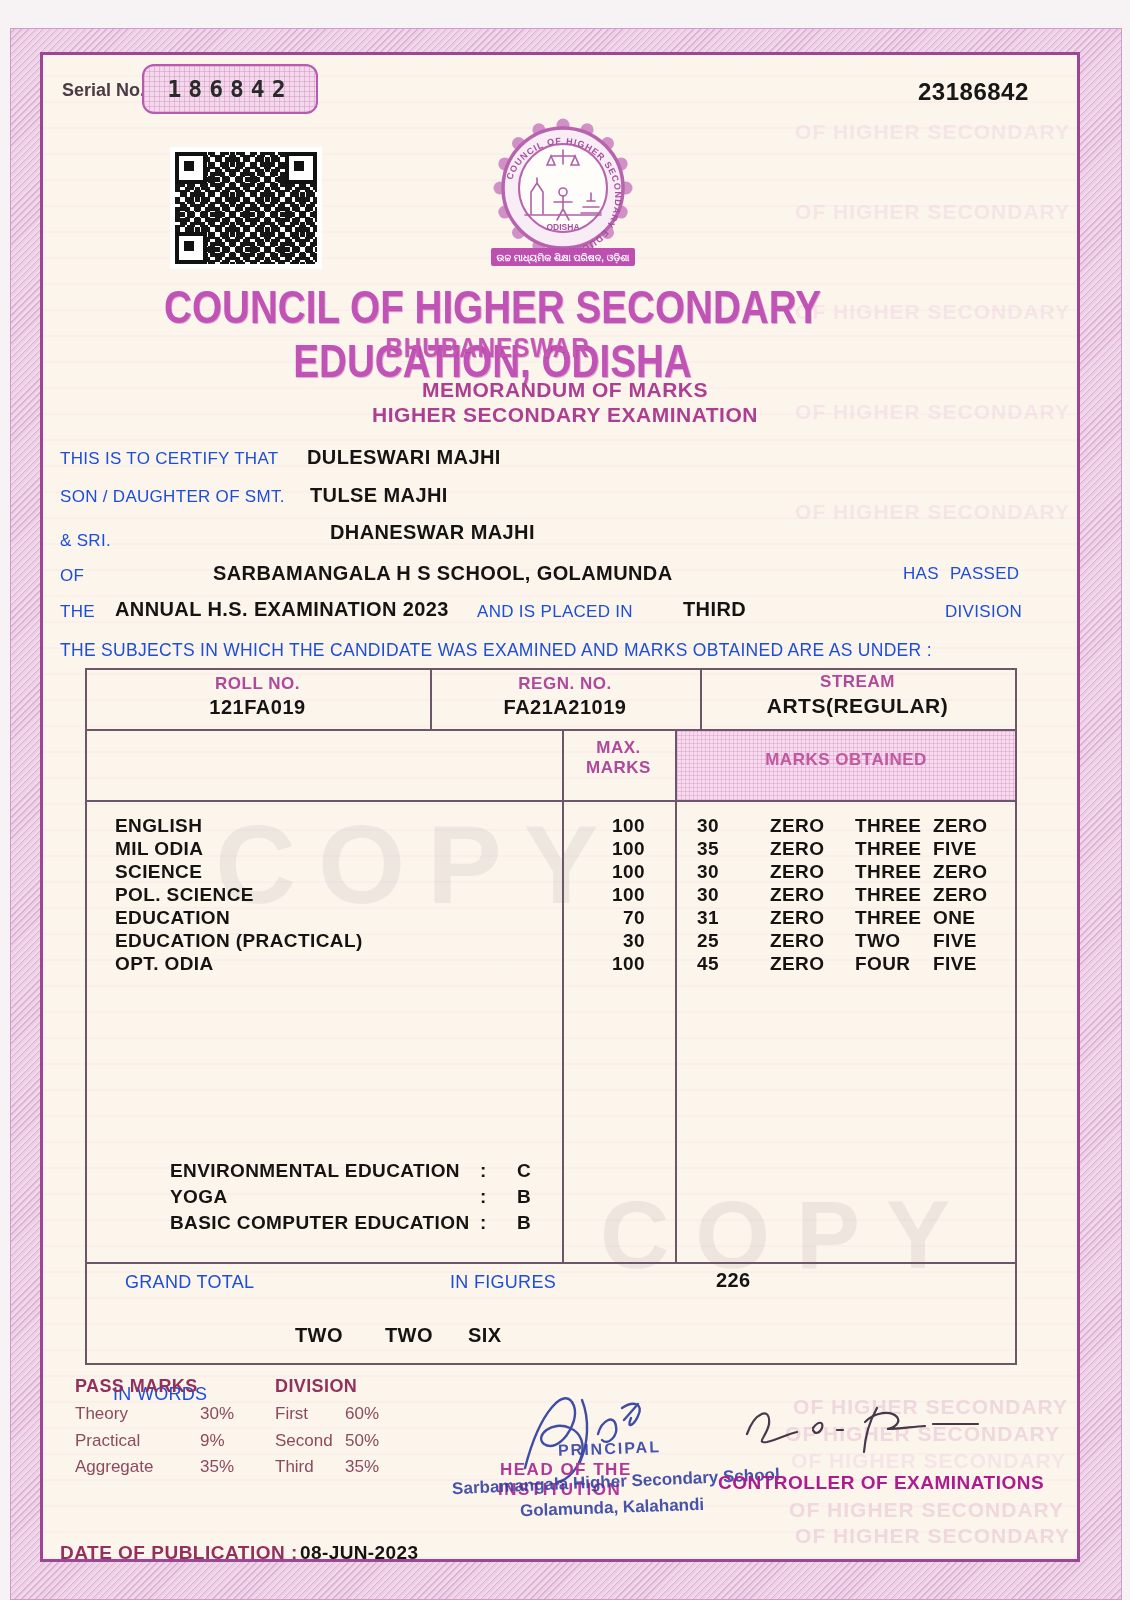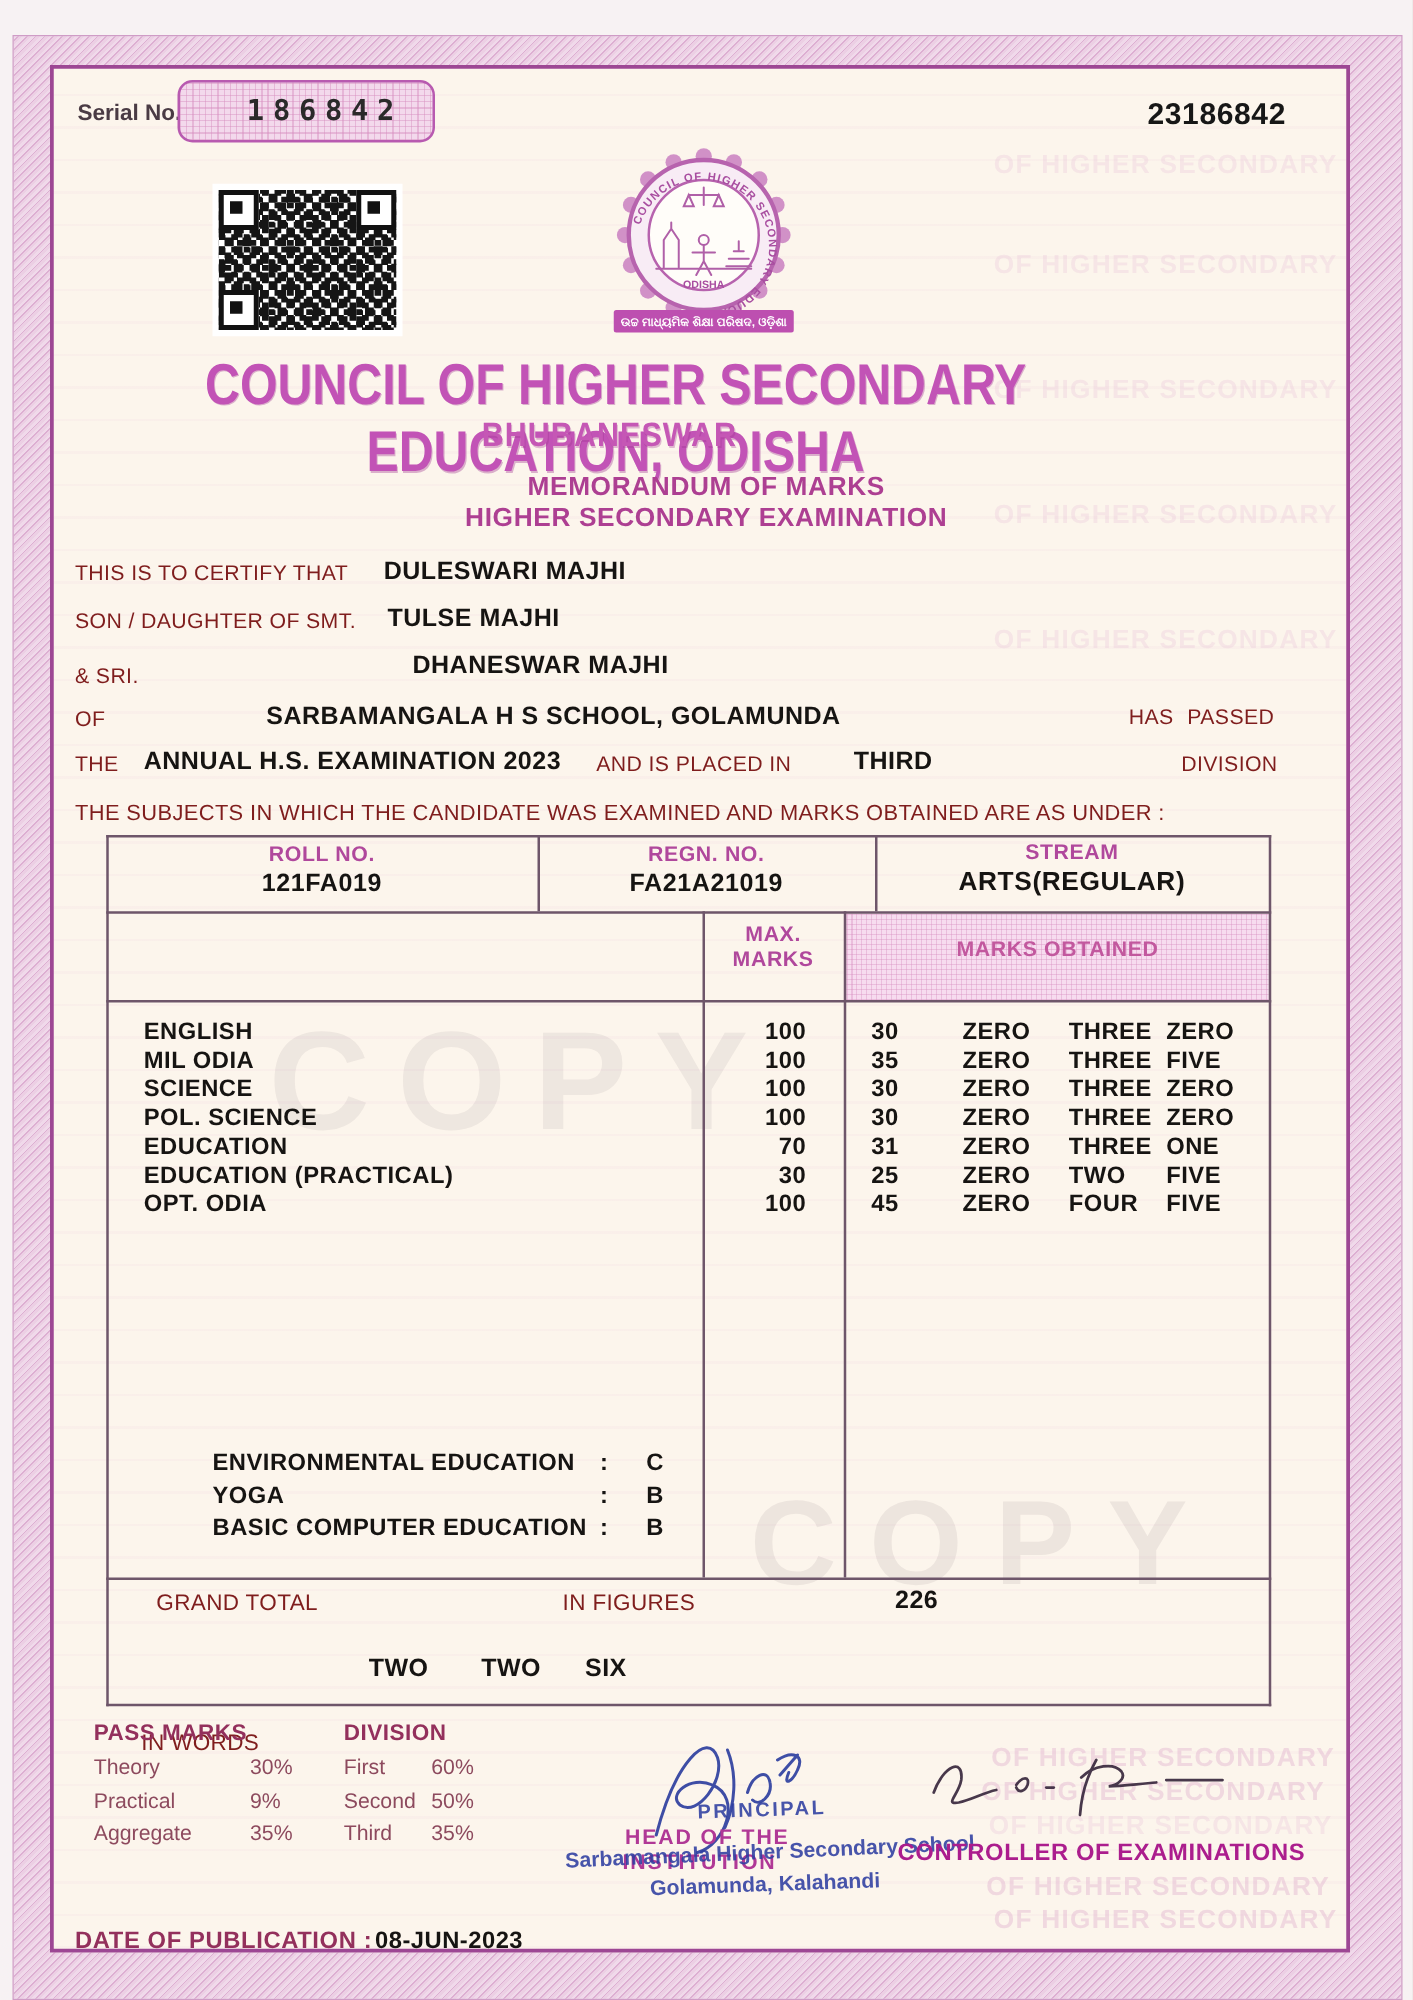--- a/index.html
+++ b/index.html
@@ -15,21 +15,21 @@
          background:#fcf5ec;border:3px solid #9d4794;z-index:1;
          background-image:repeating-linear-gradient(0deg,rgba(231,187,214,.10) 0 2px,transparent 2px 26px);}
   .z{z-index:2;}
   
   .serial-label{font-size:18px;font-weight:bold;color:#4a3b44;}
   .serial-box{width:172px;height:46px;border:2.5px solid #b85ab0;border-radius:12px;
         background-color:#f3d9ec;
         background-image:
           repeating-linear-gradient(0deg,rgba(214,140,190,.45) 0 1px,transparent 1px 5px),
           repeating-linear-gradient(90deg,rgba(214,140,190,.45) 0 1px,transparent 1px 5px);
-        display:flex;align-items:center;justify-content:center;padding-left:30px;}
+        display:flex;align-items:center;justify-content:center;}
   .serial-digits{font-family:"DejaVu Sans Mono",monospace;font-weight:bold;font-size:23px;
         letter-spacing:7px;color:#2a2a2a;}
   .cert-no{font-size:24px;font-weight:bold;color:#171717;letter-spacing:.5px;}
   
   .qr{width:142px;height:112px;background:#fff;padding:5px;}
   .qr-noise{position:relative;width:100%;height:100%;
       background:
         repeating-conic-gradient(#151515 0 25%,transparent 0 50%) 0 0/10px 10px,
         repeating-conic-gradient(#151515 0 25%,transparent 0 50%) 5px 3px/14px 14px,#fff;}
   .finder{position:absolute;width:24px;height:24px;border:4px solid #111;background:#fff;}
@@ -39,21 +39,21 @@
   .title-wrap{left:0;top:280px;width:985px;text-align:center;}
   .title{display:inline-block;transform:scaleX(.84);transform-origin:center;
          font-size:46px;font-weight:900;color:#c253b6;letter-spacing:0px;
          text-shadow:1px 1px 0 rgba(155,45,140,.35);}
   .city-wrap{left:0;top:333px;width:974px;text-align:center;}
   .city{display:inline-block;transform:scaleX(.9);font-size:27px;font-weight:900;color:#c557b5;
         text-shadow:1px 1px 0 rgba(155,45,140,.3);letter-spacing:1px;}
   .memo{left:0;top:378px;width:1130px;text-align:center;font-size:21px;font-weight:bold;color:#ad3f92;letter-spacing:.5px;}
   .exam{left:0;top:403px;width:1130px;text-align:center;font-size:21px;font-weight:bold;color:#ad3f92;letter-spacing:.5px;}
   
-  .lab{font-size:17px;color:#7f1d1d;letter-spacing:.3px;}
+  .lab{font-size:17px;color:#1d4ed8;letter-spacing:.3px;}
   .val{font-size:20px;font-weight:bold;color:#161412;letter-spacing:.4px;}
   .haspassed{word-spacing:6px;}
   
   .tline{background:#6e566a;}
   .hatch{background-color:#f7dcef;
       background-image:
         repeating-linear-gradient(0deg,rgba(214,140,190,.38) 0 1px,transparent 1px 4px),
         repeating-linear-gradient(90deg,rgba(214,140,190,.38) 0 1px,transparent 1px 4px);}
   .th{font-size:17px;font-weight:bold;color:#b0489c;letter-spacing:.5px;text-align:center;}
   .tv{font-size:20px;font-weight:bold;color:#161412;text-align:center;letter-spacing:.5px;}

